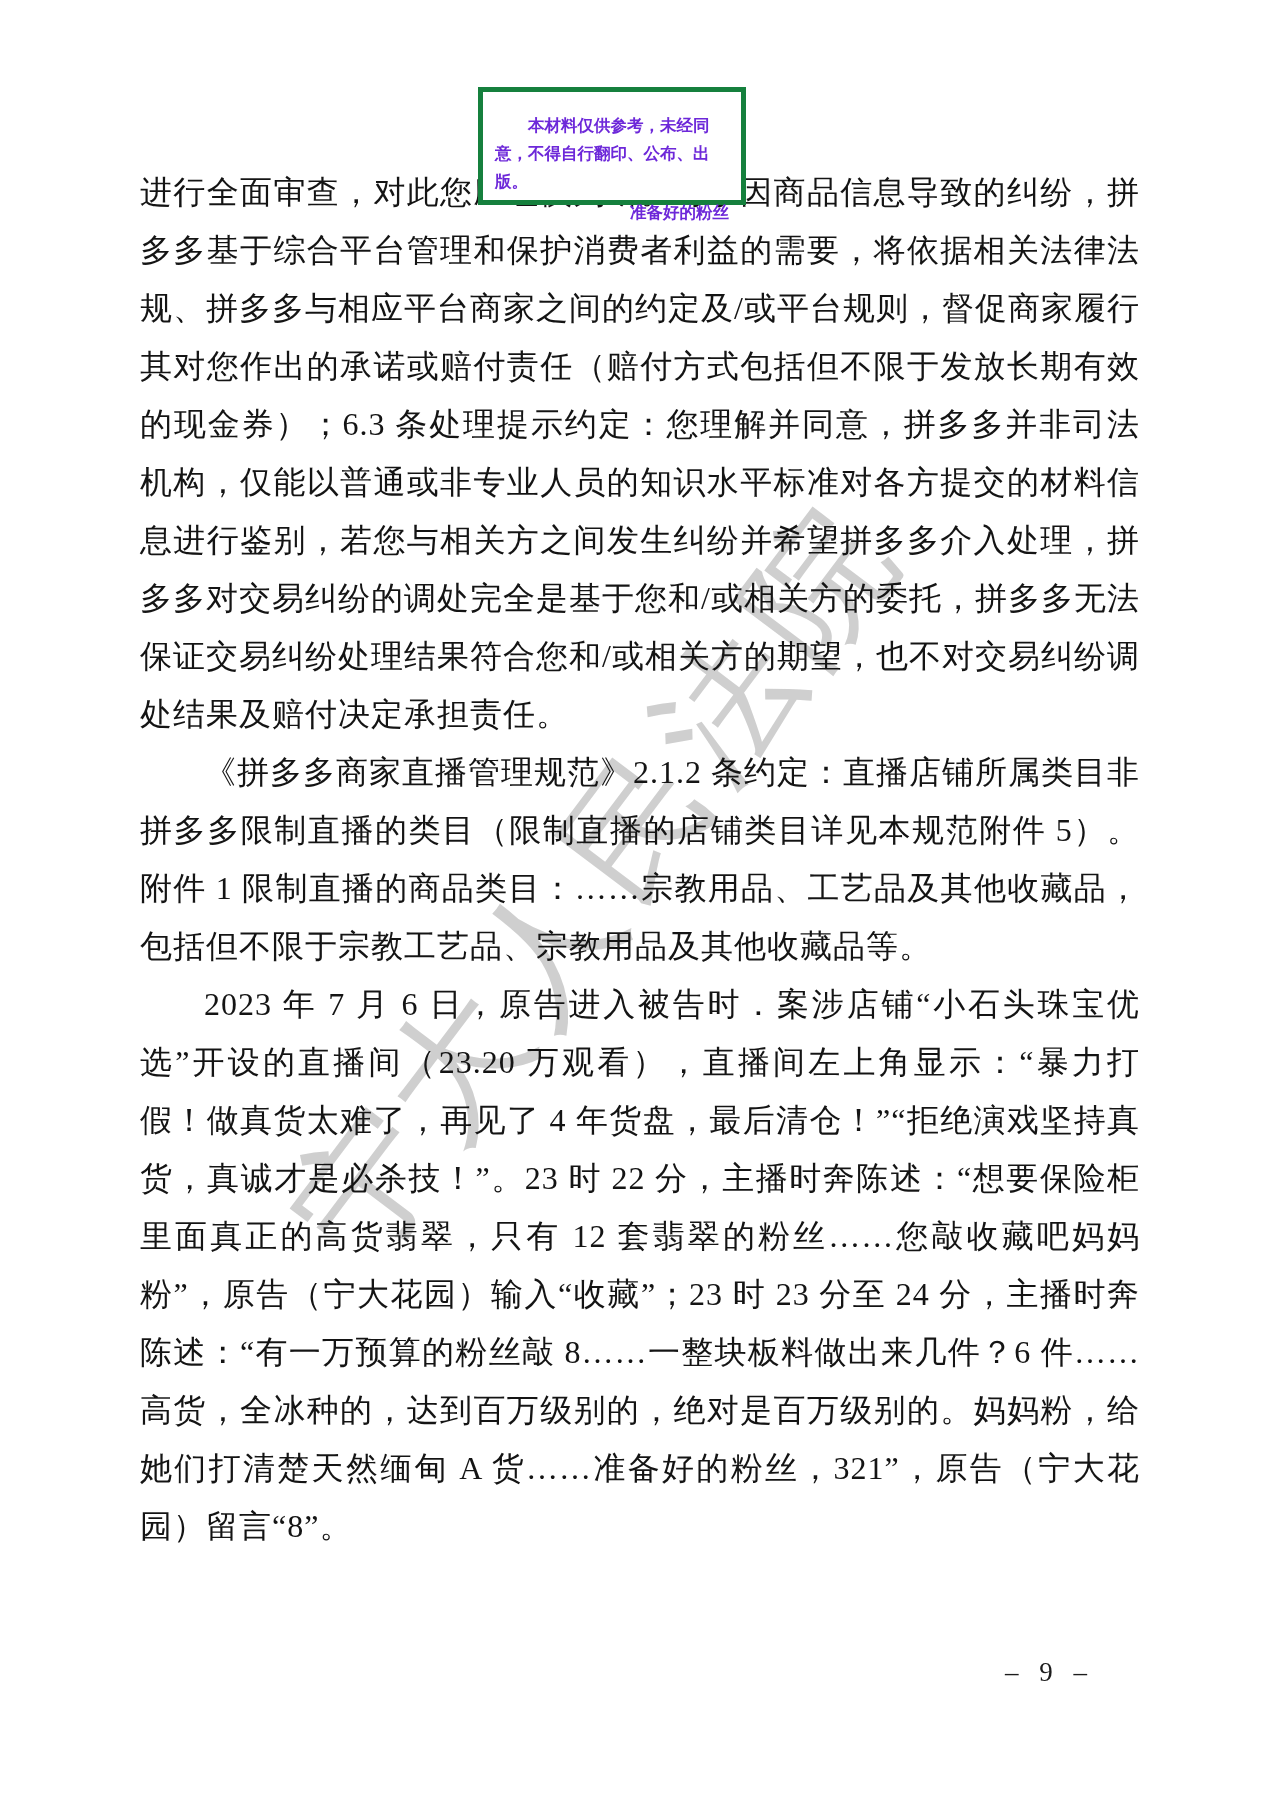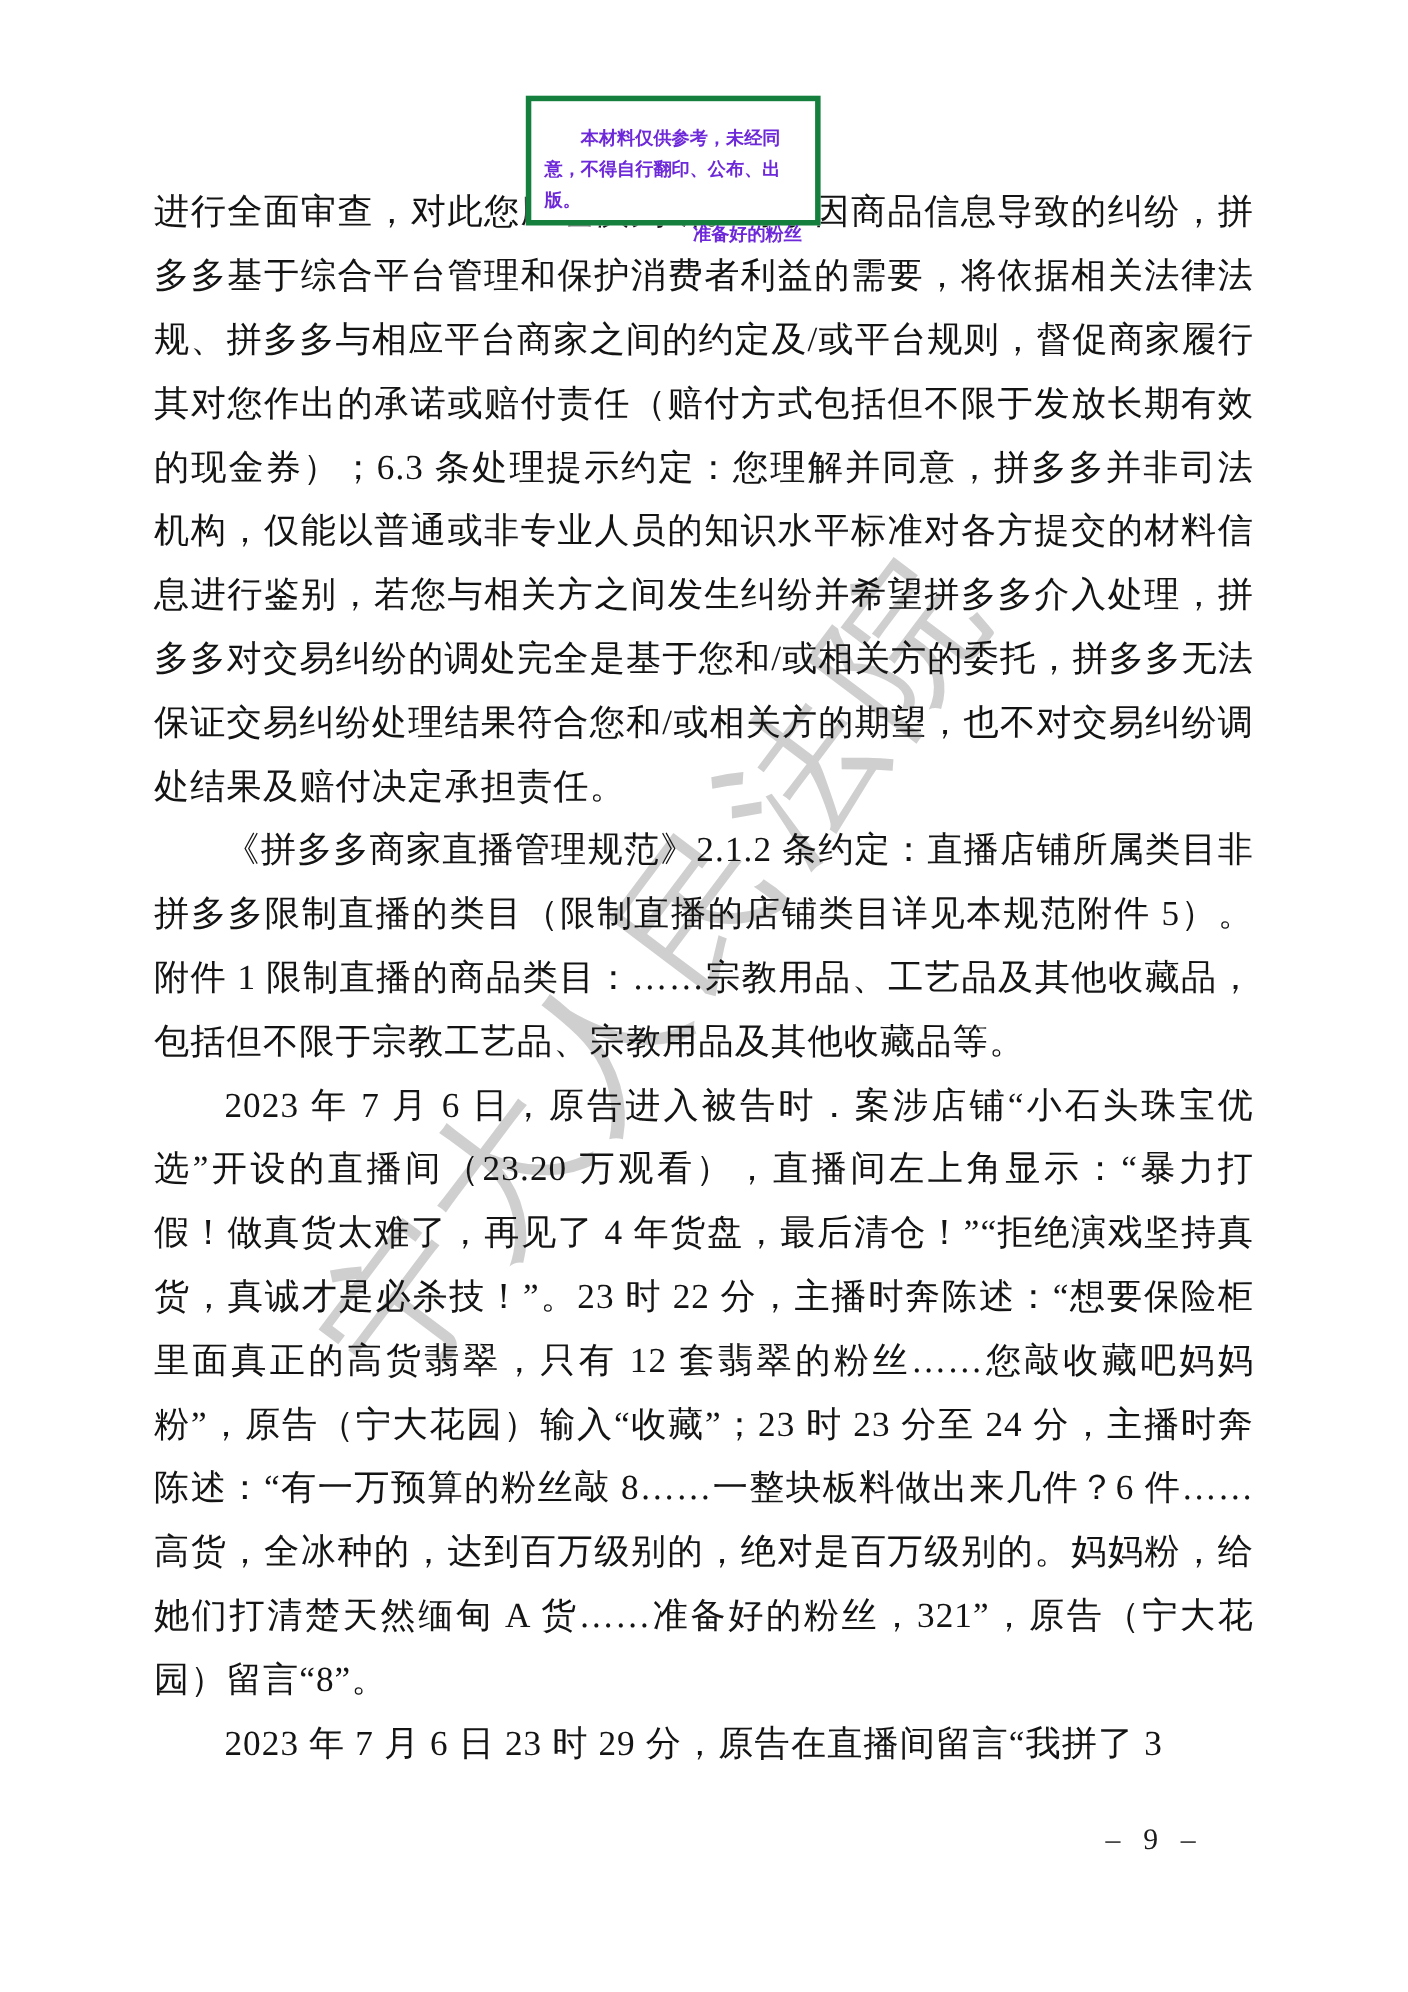--- a/index.html
+++ b/index.html
@@ -74,21 +74,20 @@
 <body>
 
 <div class="page">
 
   <div class="watermark">宁大人民法院</div>
 
   <div class="content">
     <p class="noindent">进行全面审查，对此您应谨慎判断。对于因商品信息导致的纠纷，拼多多基于综合平台管理和保护消费者利益的需要，将依据相关法律法规、拼多多与相应平台商家之间的约定及/或平台规则，督促商家履行其对您作出的承诺或赔付责任（赔付方式包括但不限于发放长期有效的现金券）；6.3 条处理提示约定：您理解并同意，拼多多并非司法机构，仅能以普通或非专业人员的知识水平标准对各方提交的材料信息进行鉴别，若您与相关方之间发生纠纷并希望拼多多介入处理，拼多多对交易纠纷的调处完全是基于您和/或相关方的委托，拼多多无法保证交易纠纷处理结果符合您和/或相关方的期望，也不对交易纠纷调处结果及赔付决定承担责任。</p>
     <p class="indent">《拼多多商家直播管理规范》2.1.2 条约定：直播店铺所属类目非拼多多限制直播的类目（限制直播的店铺类目详见本规范附件 5）。附件 1 限制直播的商品类目：……宗教用品、工艺品及其他收藏品，包括但不限于宗教工艺品、宗教用品及其他收藏品等。</p>
     <p class="indent">2023 年 7 月 6 日，原告进入被告时．案涉店铺“小石头珠宝优选”开设的直播间（23.20 万观看），直播间左上角显示：“暴力打假！做真货太难了，再见了 4 年货盘，最后清仓！”“拒绝演戏坚持真货，真诚才是必杀技！”。23 时 22 分，主播时奔陈述：“想要保险柜里面真正的高货翡翠，只有 12 套翡翠的粉丝……您敲收藏吧妈妈粉”，原告（宁大花园）输入“收藏”；23 时 23 分至 24 分，主播时奔陈述：“有一万预算的粉丝敲 8……一整块板料做出来几件？6 件……高货，全冰种的，达到百万级别的，绝对是百万级别的。妈妈粉，给她们打清楚天然缅甸 A 货……准备好的粉丝，321”，原告（宁大花园）留言“8”。</p>
-    <p class="indent">2023 年 7 月 6 日 23 时 29 分，原告在直播间留言“我拼了 3</p>
   </div>
 
   <div class="stamp">
     <p class="stamp-notice">本材料仅供参考，未经同意，不得自行翻印、公布、出版。</p>
     <p class="stamp-seal">准备好的粉丝</p>
   </div>
 
   <div class="page-number">–  9  –</div>
 
 </div>

